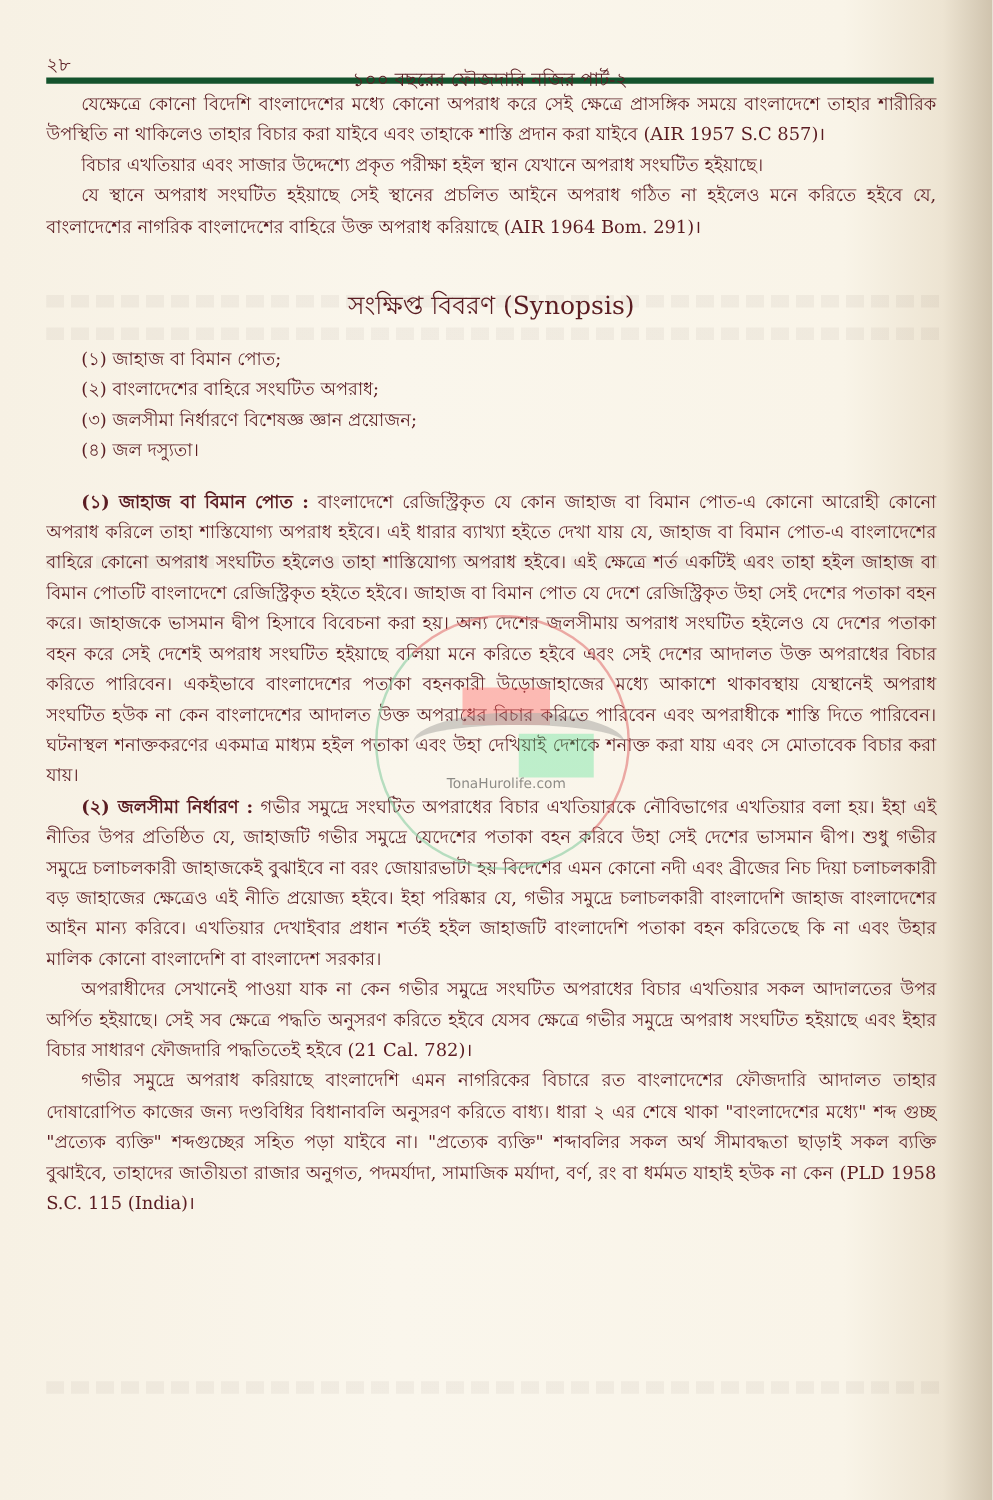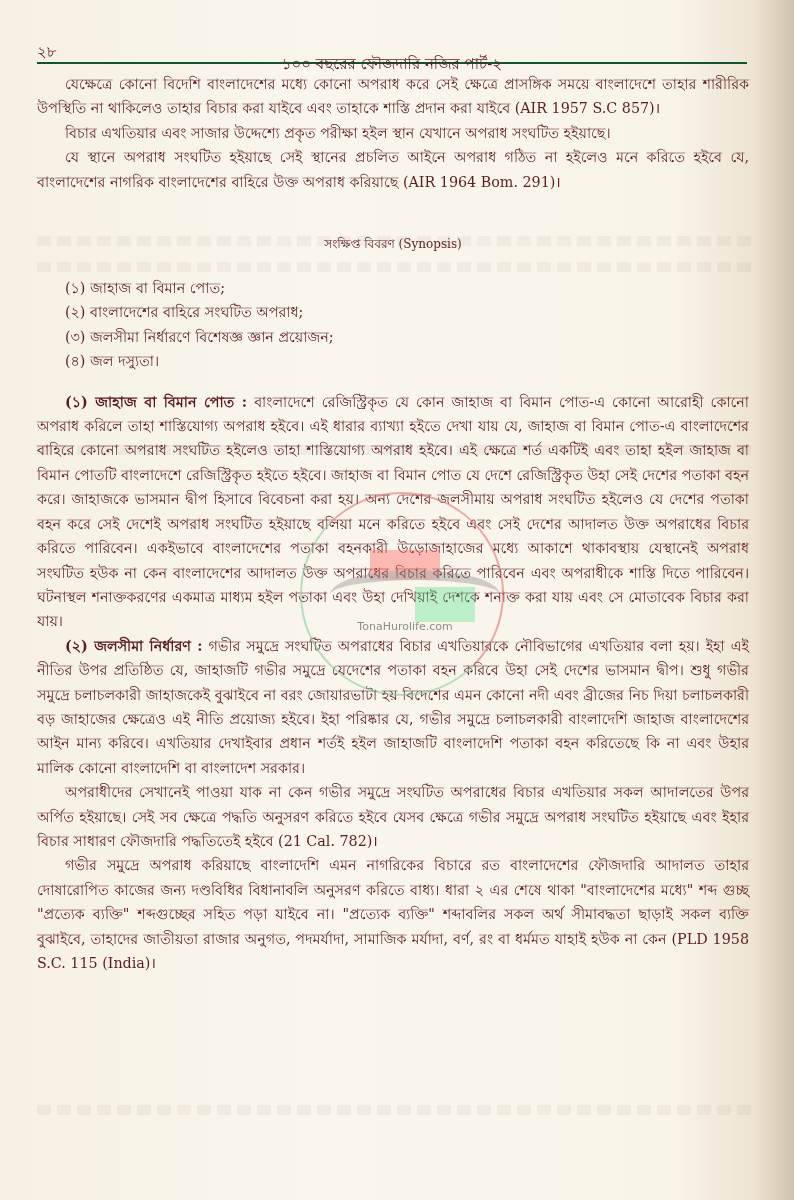--- a/index.html
+++ b/index.html
@@ -5,32 +5,32 @@
   html, body { margin: 0; padding: 0; }
   body {
     width: 794px; height: 1200px; overflow: hidden; position: relative;
     background: linear-gradient(90deg, #f7f1e4 0%, #faf6ec 40%, #f9f4e8 85%, #ede4d2 95%, #cfc3ad 100%);
     font-family: "DejaVu Serif", "Liberation Serif", serif;
     color: #5a1c22;
   }
   .page { position: absolute; left: 0; top: 0; width: 794px; height: 1200px; }
   .header {
     position: absolute; left: 37px; top: 38px; width: 710px; height: 24px;
-    border-bottom: 2px solid #14532d;
+    border-bottom: 5px solid #14532d;
   }
   .page-number { position: absolute; left: 0; top: 2px; font-size: 15px; }
   .running-title { position: absolute; left: 0; right: 0; top: 14px; text-align: center; font-size: 15px; }
   .body-text {
     position: absolute; left: 37px; top: 72px; width: 712px;
     font-size: 14.3px; line-height: 24.4px; text-align: justify;
   }
   .para { margin: 0; text-indent: 28px; }
   .center-block { text-align: center; margin-top: 38px; margin-bottom: 20px; }
   .section-title { font-weight: bold; font-size: 16px; line-height: 24px; }
-  .section-sub { font-size: 12px; line-height: 24px; }
+  .section-sub { font-size: 20px; line-height: 24px; }
   .synopsis-list { list-style: none; margin: 14px 0 16px 0; padding-left: 28px; font-weight: normal; }
   .synopsis-list li { line-height: 24.4px; }
   .bold-lead { font-weight: bold; }
   .watermark {
     position: absolute; left: 300px; top: 492px; width: 210px; height: 200px;
     pointer-events: none; opacity: 0.55;
   }
   .wm-circle {
     position: absolute; left: 0; top: 0; width: 200px; height: 200px; border-radius: 50%;
     border: 2px solid transparent;

